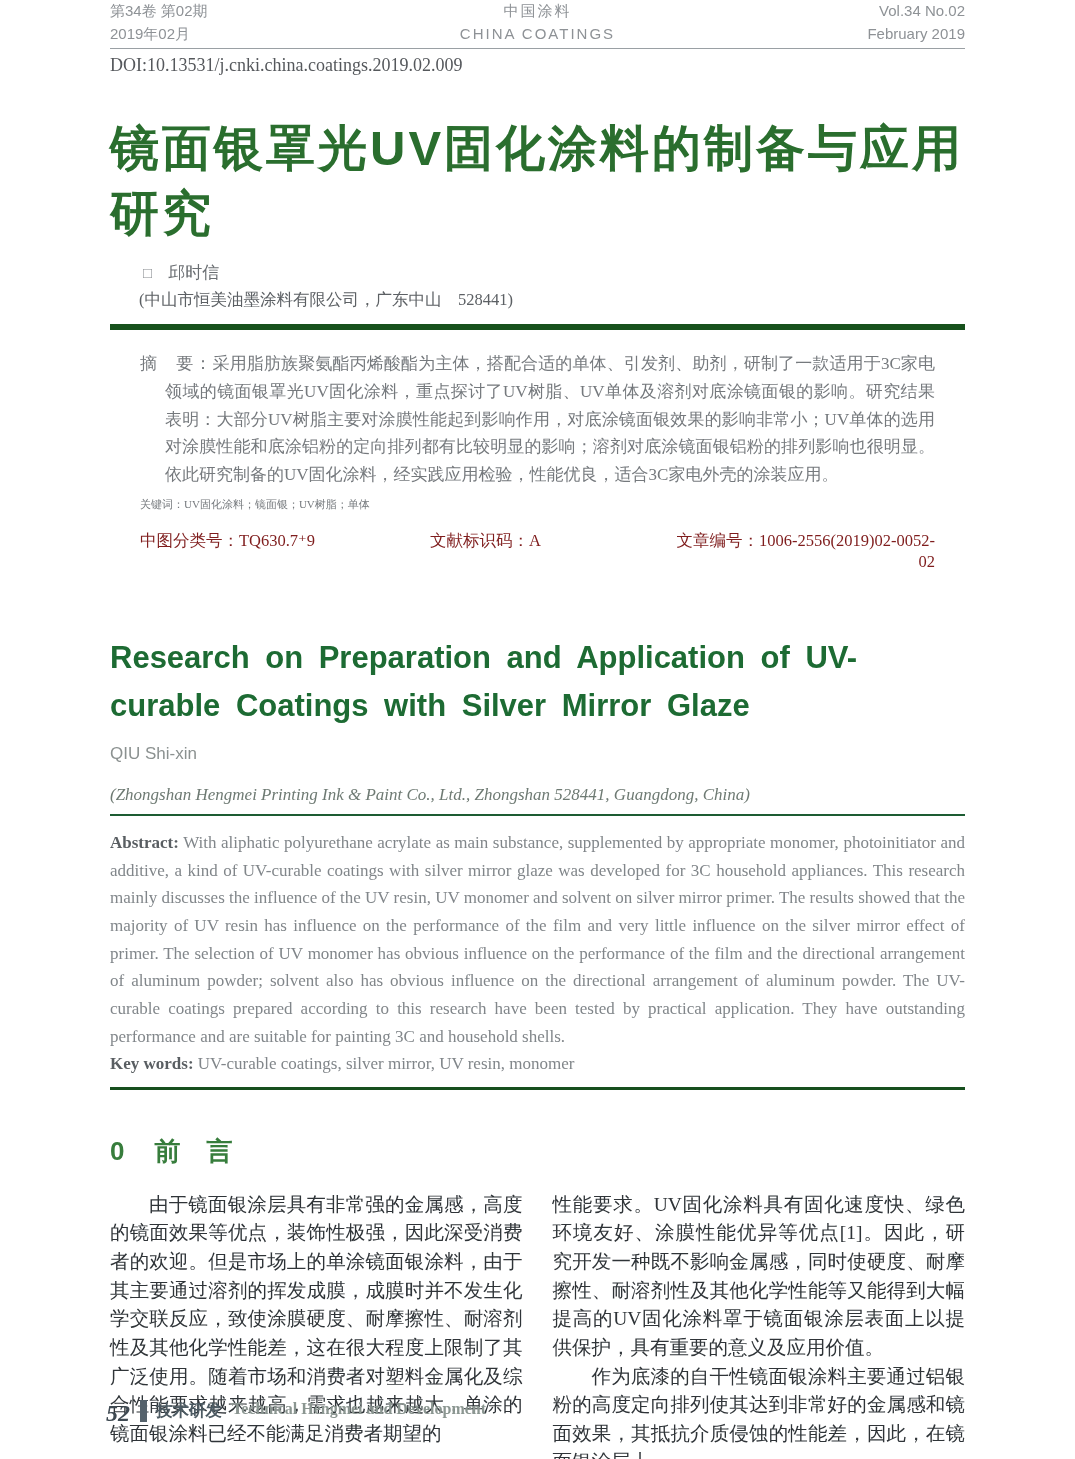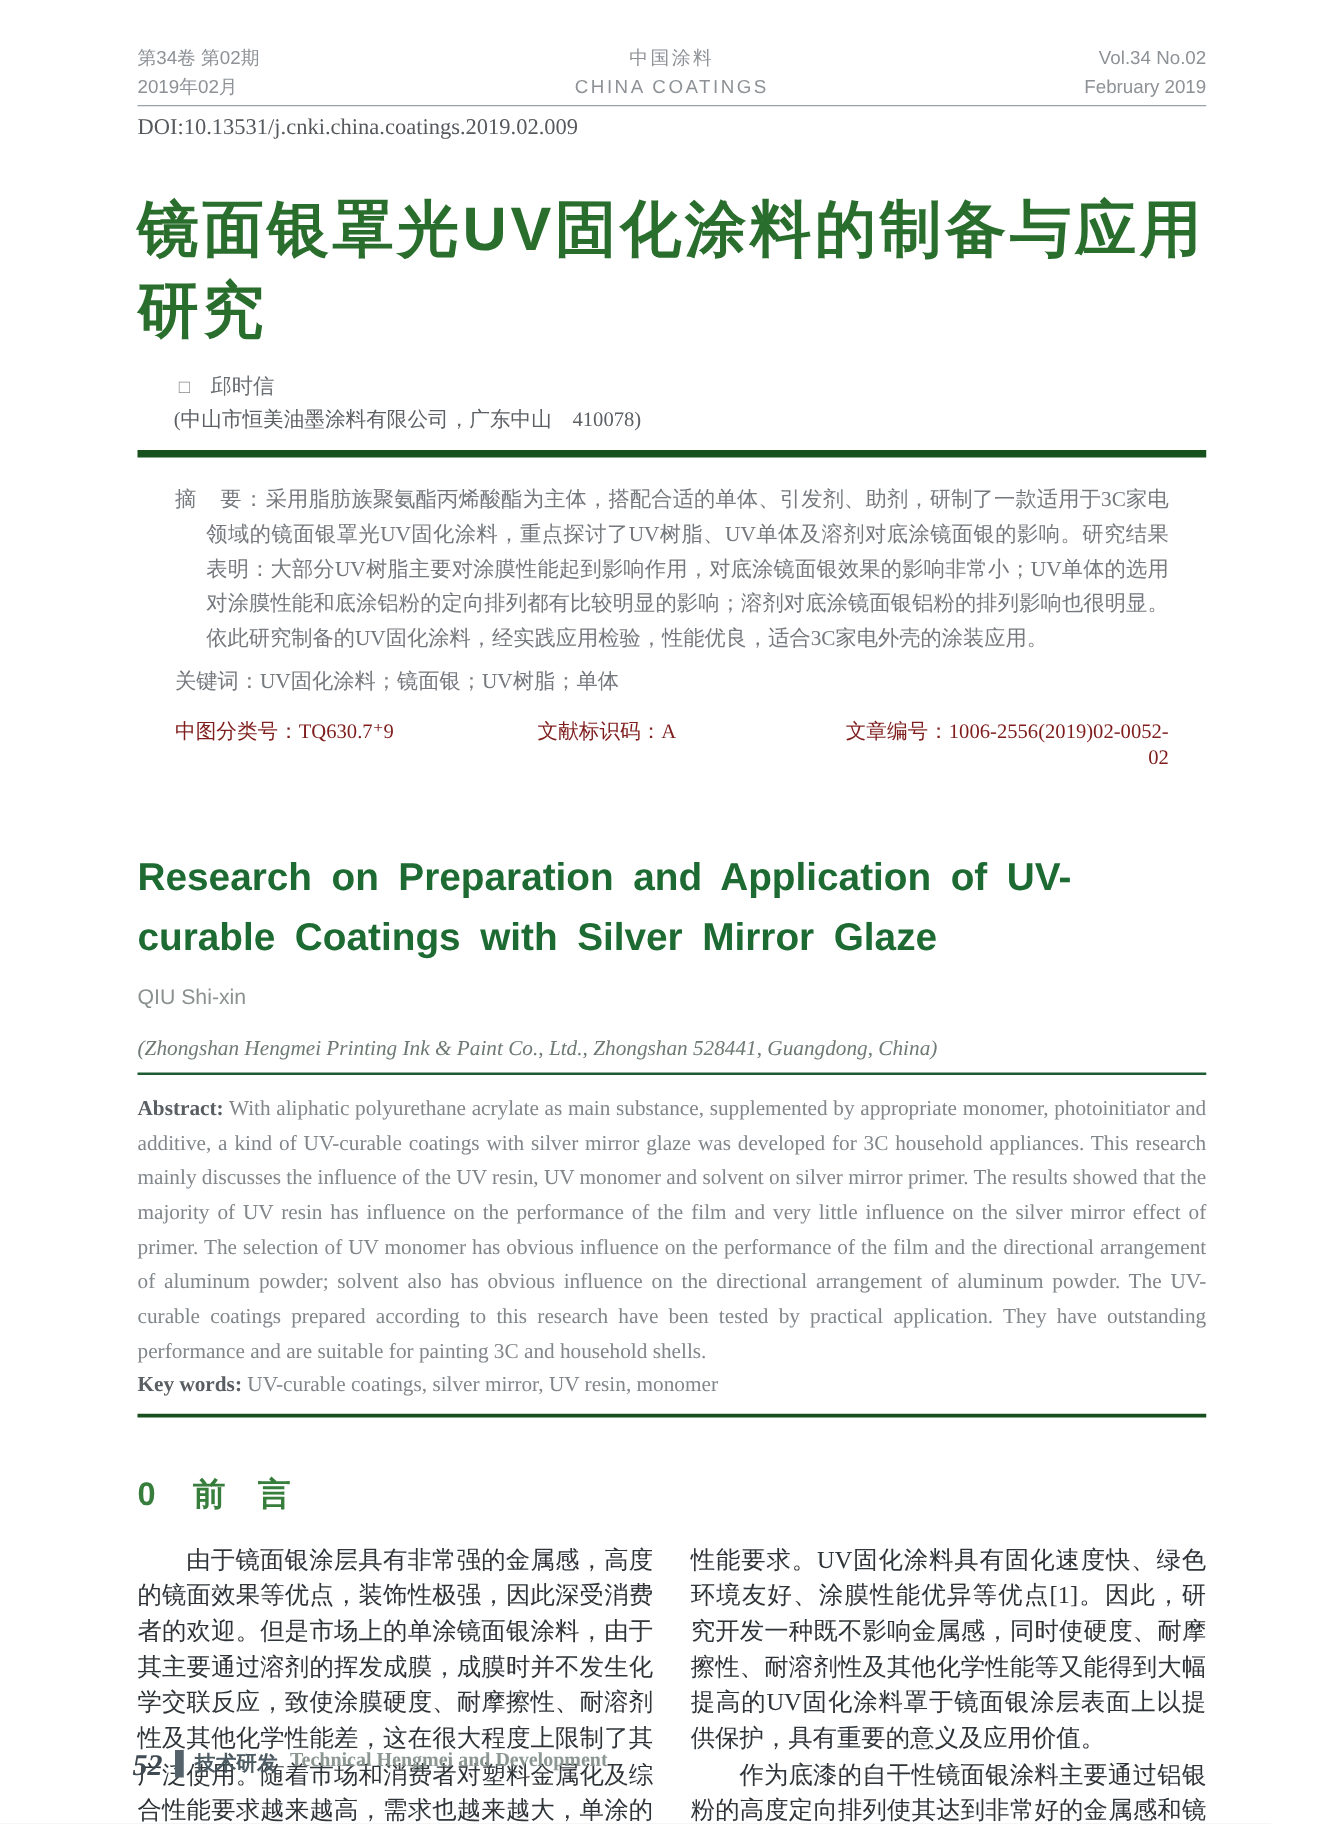--- a/index.html
+++ b/index.html
@@ -10,21 +10,20 @@
     background:#ffffff;
     font-family:"Liberation Serif","DejaVu Serif",serif;
     color:#33383c;
     overflow:hidden;
   }
   .content{margin:0 110px;}
 
   
   .header-row{
     display:flex;justify-content:space-between;align-items:flex-start;
-    padding-top:36px;
     font-family:"Liberation Sans","DejaVu Sans",sans-serif;
     font-size:15px;line-height:1.5;color:#8e9296;
   }
   .header-col{white-space:nowrap;}
   .header-center{text-align:center;letter-spacing:2px;}
   .header-right{text-align:right;}
   .header-rule{border-bottom:1.5px solid #9aa0a4;margin-top:3px;}
   .doi-line{margin-top:6px;font-size:18px;color:#55585c;}
 
   
@@ -40,21 +39,21 @@
   .rule-thick{height:6px;background:#17511d;margin-top:13px;}
 
   
   .abstract-cn{
     margin:20px 30px 0 30px;
     font-size:17px;line-height:1.63;color:#75797d;
     text-align:justify;
     padding-left:25px;text-indent:-25px;
   }
   .abstract-cn .lbl{letter-spacing:1px;}
-  .keywords-cn{margin:8px 30px 0 30px;font-size:17px;color:#75797d;}
+  .keywords-cn{margin:8px 30px 0 30px;font-size:11px;color:#75797d;}
   .class-row{
     display:flex;margin:18px 30px 0 30px;
     font-size:16.5px;color:#7f1d1d;
   }
   .class-row .c1{width:290px;}
   .class-row .c2{width:240px;}
   .class-row .c3{flex:1;text-align:right;}
 
   
   .title-en{
@@ -124,21 +123,21 @@
       </div>
     </div>
     <div class="header-rule"></div>
     <div class="doi-line">DOI:10.13531/j.cnki.china.coatings.2019.02.009</div>
 
     <div class="title-cn">镜面银罩光UV固化涂料的制备与应用研究</div>
     <div class="author-row">
       <span class="author-marker">□</span>
       <span>邱时信</span>
     </div>
-    <div class="affil-cn">(中山市恒美油墨涂料有限公司，广东中山　410078)</div>
+    <div class="affil-cn">(中山市恒美油墨涂料有限公司，广东中山　528441)</div>
     <div class="rule-thick"></div>
 
     <div class="abstract-cn"><span class="lbl">摘　要：</span><span>采用脂肪族聚氨酯丙烯酸酯为主体，搭配合适的单体、引发剂、助剂，研制了一款适用于3C家电领域的镜面银罩光UV固化涂料，重点探讨了UV树脂、UV单体及溶剂对底涂镜面银的影响。研究结果表明：大部分UV树脂主要对涂膜性能起到影响作用，对底涂镜面银效果的影响非常小；UV单体的选用对涂膜性能和底涂铝粉的定向排列都有比较明显的影响；溶剂对底涂镜面银铝粉的排列影响也很明显。依此研究制备的UV固化涂料，经实践应用检验，性能优良，适合3C家电外壳的涂装应用。</span></div>
     <div class="keywords-cn"><span>关键词：</span><span>UV固化涂料；镜面银；UV树脂；单体</span></div>
     <div class="class-row">
       <span class="c1">中图分类号：TQ630.7⁺9</span>
       <span class="c2">文献标识码：A</span>
       <span class="c3">文章编号：1006-2556(2019)02-0052-02</span>
     </div>
 

